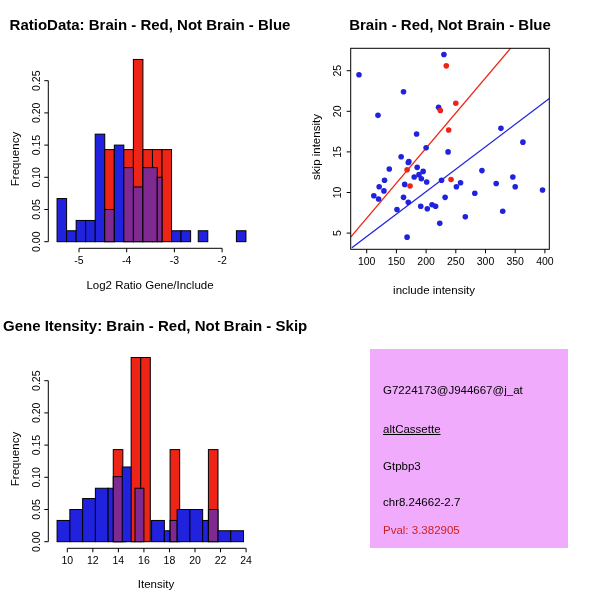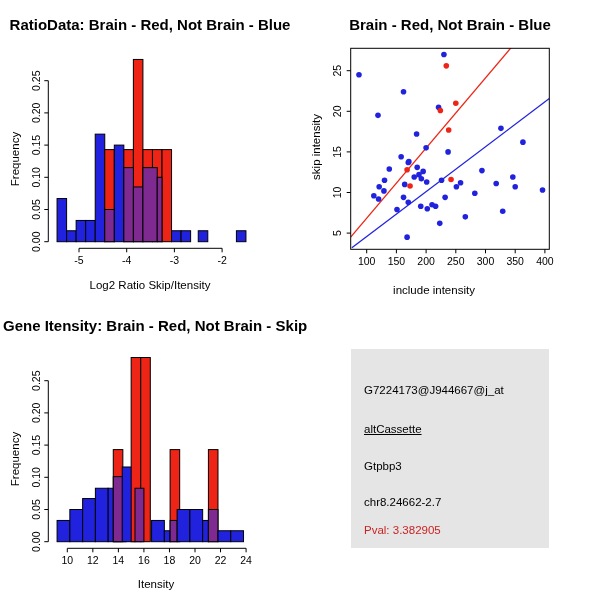--- a/index.html
+++ b/index.html
@@ -211,32 +211,32 @@
         <circle cx="455.79999999999995" cy="103.18" r="2.8" fill="#ee2516"></circle>
         <circle cx="440.356" cy="110.48799999999999" r="2.8" fill="#ee2516"></circle>
         <circle cx="448.67199999999997" cy="129.976" r="2.8" fill="#ee2516"></circle>
         <circle cx="407.092" cy="169.76399999999998" r="2.8" fill="#ee2516"></circle>
         <circle cx="410.062" cy="186.004" r="2.8" fill="#ee2516"></circle>
         <circle cx="451.048" cy="179.50799999999998" r="2.8" fill="#ee2516"></circle>
       </g>
     </svg>
 
   <div class="ptitle" style="left:0px;top:16px;width:300px;">RatioData: Brain - Red, Not Brain - Blue</div>
-  <div class="xlab" style="left:50px;top:279px;width:200px;">Log2 Ratio Skip/Itensity</div>
+  <div class="xlab" style="left:50px;top:279px;width:200px;">Log2 Ratio Gene/Include</div>
   <div class="ylab" style="left:-35px;top:153px;">Frequency</div>
 
   <div class="ptitle" style="left:300px;top:16px;width:300px;">Brain - Red, Not Brain - Blue</div>
   <div class="xlab" style="left:334px;top:284px;width:200px;">include intensity</div>
   <div class="ylab" style="left:266px;top:141px;">skip intensity</div>
 
   <div class="ptitle" style="left:3px;top:317px;width:300px;">Gene Itensity: Brain - Red, Not Brain - Skip</div>
   <div class="xlab" style="left:56px;top:578px;width:200px;">Itensity</div>
   <div class="ylab" style="left:-35px;top:453px;">Frequency</div>
 
-  <div id="infobox" style="background: #e5e5e5;">
+  <div id="infobox" style="background: #f0abfc; margin-left: 19px;">
     <div class="infoline" style="top: 35px; color: rgb(0, 0, 0);">G7224173@J944667@j_at</div>
     <div class="infoline" style="top: 74px; color: rgb(0, 0, 0); text-decoration: underline;">altCassette</div>
     <div class="infoline" style="top: 111px; color: rgb(0, 0, 0);">Gtpbp3</div>
     <div class="infoline" style="top: 147px; color: rgb(0, 0, 0); text-align: center;">chr8.24662-2.7</div>
     <div class="infoline" style="top: 175px; color: rgb(204, 34, 34);">Pval: 3.382905</div>
   </div>
 
 </div>
 
 </body></html>

